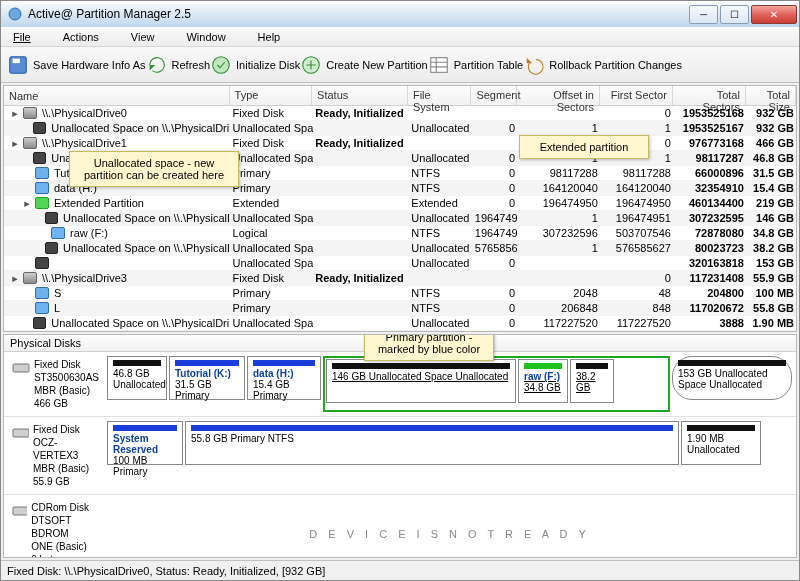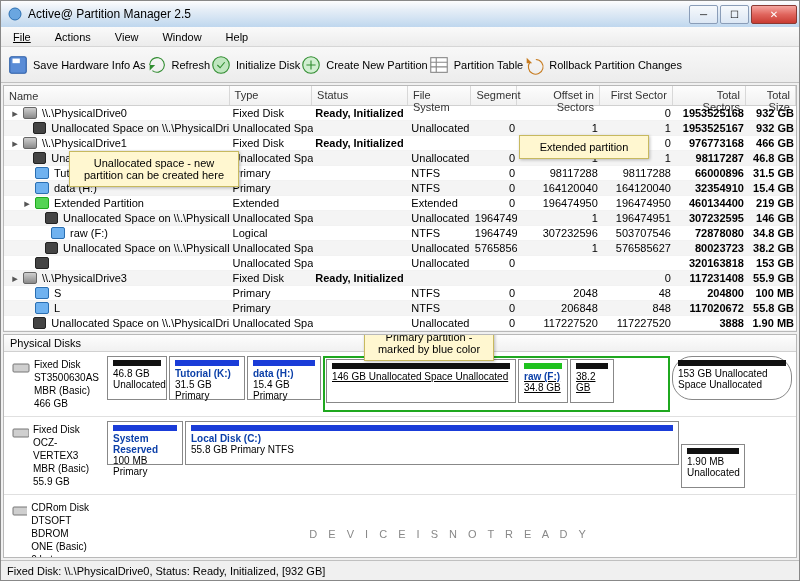--- a/index.html
+++ b/index.html
@@ -4,21 +4,21 @@
 <style>
 * { box-sizing: border-box; font-family: "Segoe UI", Tahoma, sans-serif; }
 body { margin: 0; background: #ece9d8; font-size: 11px; color: #000; }
 .window { width: 800px; height: 581px; display: flex; flex-direction: column; background: #f0f0f0; border: 1px solid #888; }
 .titlebar { height: 26px; background: linear-gradient(#fdfdfe,#e6eef7,#d3e3f3,#bfd7ee); display: flex; align-items: center; padding: 0 2px 0 6px; }
 .titlebar .ico { width: 16px; height: 16px; margin-right: 5px; }
 .titlebar .title { flex: 1; font-size: 12px; color: #000; }
 .winbtns { display: flex; gap: 2px; }
 .winbtn { width: 29px; height: 19px; border: 1px solid #8a9db8; background: linear-gradient(#f6f9fc,#dce7f4); border-radius: 2px; display: flex; align-items: center; justify-content: center; font-family: "Segoe UI Symbol"; font-size: 10px; }
 .winbtn.close { background: linear-gradient(#f5a6a0,#e0655d,#c93c33); color: #fff; border-color: #8a3a34; width: 46px; }
-.menubar { height: 20px; background: linear-gradient(#fafafa,#ececec); display: flex; align-items: center; padding: 0 4px; gap: 8px; border-bottom: 1px solid #d6d6d6; }
+.menubar { height: 20px; background: linear-gradient(#fafafa,#ececec); display: flex; align-items: center; padding: 0 4px; gap: 16px; border-bottom: 1px solid #d6d6d6; }
 .menubar span { padding: 2px 8px; cursor: default; }
 .toolbar { height: 36px; background: linear-gradient(#f8f8f8,#ececec); border-bottom: 1px solid #c0c0c0; display: flex; align-items: center; padding: 0 6px; gap: 0; text-align: center; }
 .tbtn { display: flex; align-items: center; gap: 4px; cursor: default; }
 .tbtn .ic { width: 22px; height: 22px; }
 .tree { flex: 0 0 auto; background: #fff; border: 1px solid #b8b8b8; margin: 2px; }
 .tree-head { height: 20px; background: linear-gradient(#fdfdfd,#f1f1f1); border-bottom: 1px solid #d0d0d0; display: flex; }
 .tree-head div { border-right: 1px solid #d8d8d8; padding: 3px 5px; font-size: 11px; color: #333; }
 .tb { overflow: auto; }
 .row { display: flex; border-bottom: 1px solid #f2f2f2; height: 15px; align-items: center; }
 .row.alt { background: #f4f4f4; }
@@ -452,24 +452,23 @@
             </div>
           </div>
           <div class="bars">
             <div class="part primary" style="width: 76px;">
               <div class="bar"></div>
               <div class="part-title">System Reserved</div>
               <div>100 MB Primary</div>
             </div>
             <div class="part primary" style="width: 494px;">
               <div class="bar"></div>
-              <div class="part-title">Local Disk (C:)</div>
               <div>55.8 GB Primary NTFS</div>
             </div>
-            <div class="part unalloc" style="width: 64px; margin-top: 23px;">
+            <div class="part unalloc" style="width: 80px;">
               <div class="bar"></div>
               <div>1.90 MB Unallocated</div>
             </div>
           </div>
         </div>
         <div class="pd-row">
           <div class="pd-info">
             <svg width="18" height="18">
               <rect x="1" y="6" width="16" height="8" rx="1" fill="#cfcfcf" stroke="#777"></rect>
             </svg>

